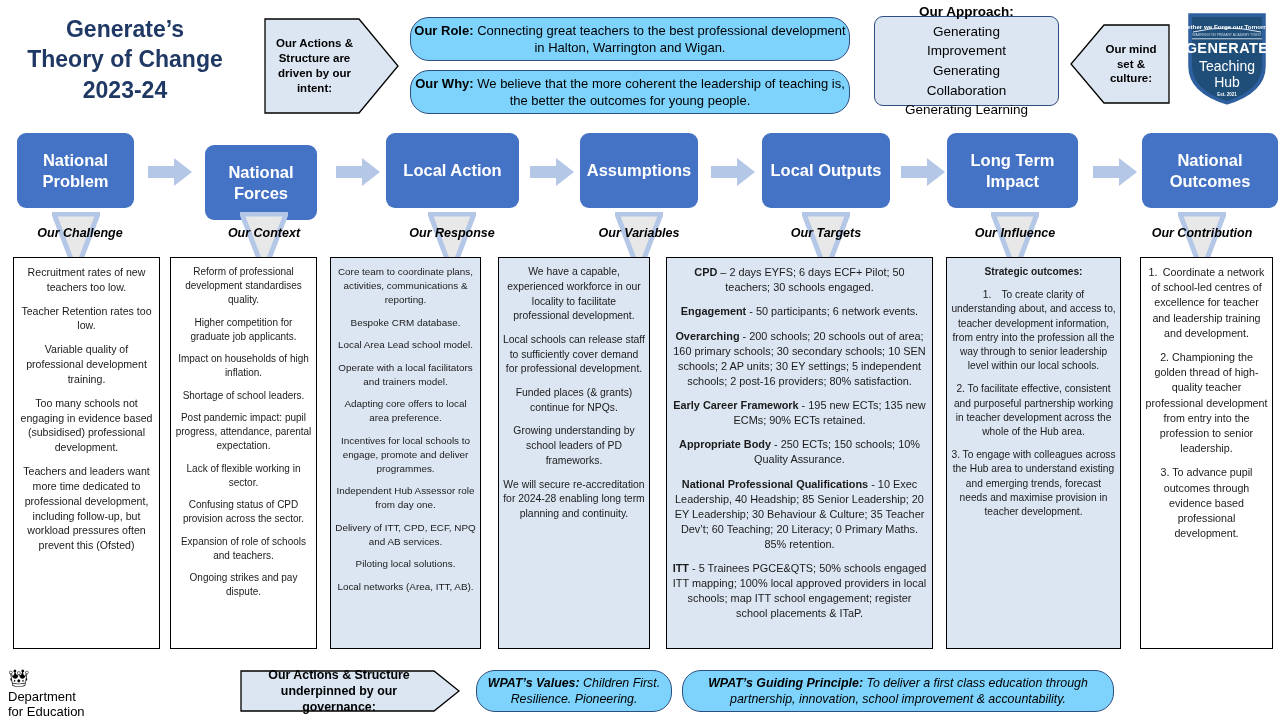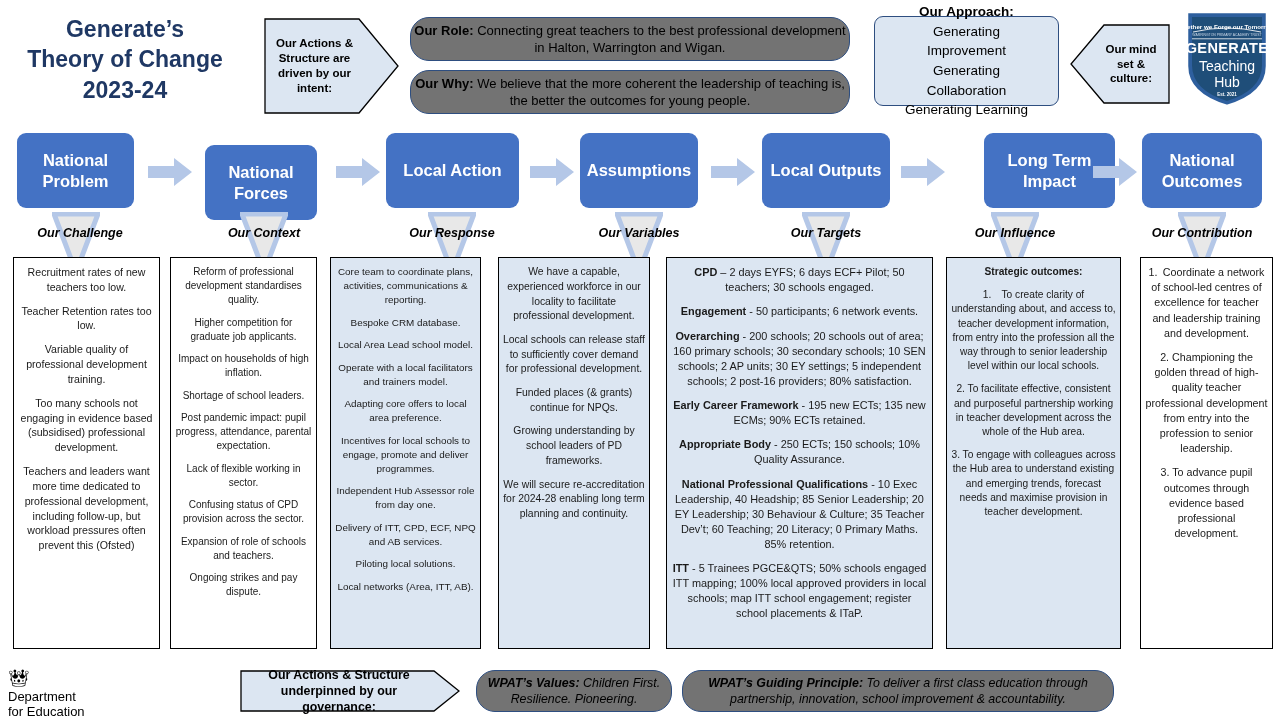--- a/index.html
+++ b/index.html
@@ -26,21 +26,21 @@
   .pentwrap .ptext {
     position: absolute; inset: 0;
     display: flex; align-items: center; justify-content: center;
     text-align: center; font-size: 11.5px; font-weight: bold;
     color: #000; line-height: 1.30; padding: 3px 4px;
   }
 
   
   .stmt {
     position: absolute;
-    background: #737373;
+    background: #7dd3fc;
     border: 1.1px solid #2E4E80;
     border-radius: 19px;
     display: flex; align-items: center; justify-content: center;
     text-align: center;
     font-size: 13px; color: #000; line-height: 1.33;
     padding: 3px 1px;
   }
   .stmt b { font-weight: bold; }
 
   .approach {
@@ -173,22 +173,22 @@
       <text x="48" y="81" text-anchor="middle" fill="#ffffff" font-size="14" font-family="'Liberation Sans',sans-serif">Hub</text>
       <text x="48" y="90" text-anchor="middle" fill="#ffffff" font-size="4.5" font-family="'Liberation Sans',sans-serif" font-weight="bold">Est. 2021</text>
     </svg>
   </div>
 
   <div class="stage" style="left:17px;  top:133px; width:117px; height:75px;">National Problem</div>
   <div class="stage" style="left:205px; top:145px; width:112px; height:75px;">National Forces</div>
   <div class="stage" style="left:386px; top:133px; width:133px; height:75px;">Local Action</div>
   <div class="stage" style="left:580px; top:133px; width:118px; height:75px;">Assumptions</div>
   <div class="stage" style="left:762px; top:133px; width:128px; height:75px;">Local Outputs</div>
-  <div class="stage" style="left:984px; top:133px; width:131px; height:75px;">Long Term Impact</div>
-  <div class="stage" style="left:1142px;top:133px; width:120px; height:75px;">National Outcomes</div>
+  <div class="stage" style="left:947px; top:133px; width:131px; height:75px;">Long Term Impact</div>
+  <div class="stage" style="left:1142px;top:133px; width:136px; height:75px;">National Outcomes</div>
 
   <div class="arrow-h" style="left:148px; top:158px;">
     <svg width="44" height="28" viewBox="0 0 44 28">
         <polygon points="0,8 26,8 26,0 44,14 26,28 26,20 0,20" fill="#B4C7E7"></polygon>
       </svg>
   </div>
   <div class="arrow-h" style="left:336px; top:158px;">
     <svg width="44" height="28" viewBox="0 0 44 28">
         <polygon points="0,8 26,8 26,0 44,14 26,28 26,20 0,20" fill="#B4C7E7"></polygon>
       </svg>

